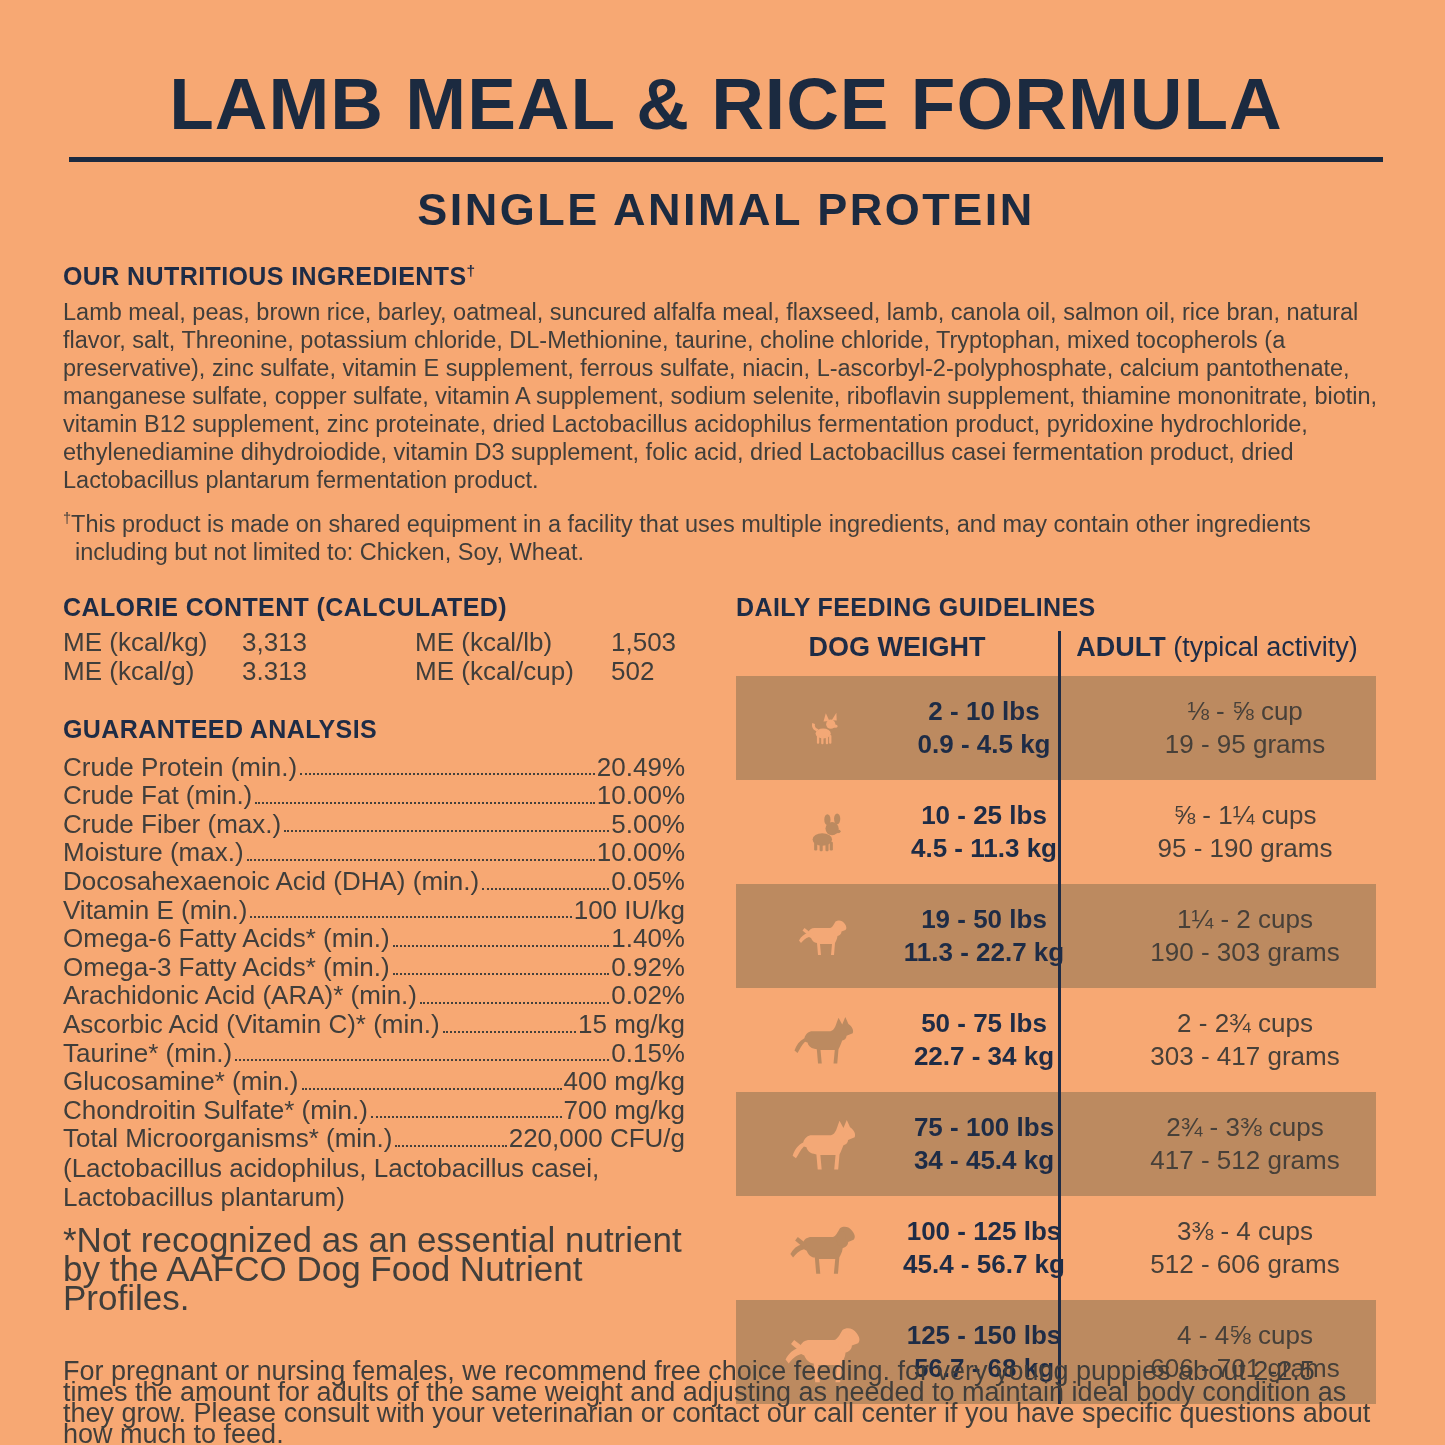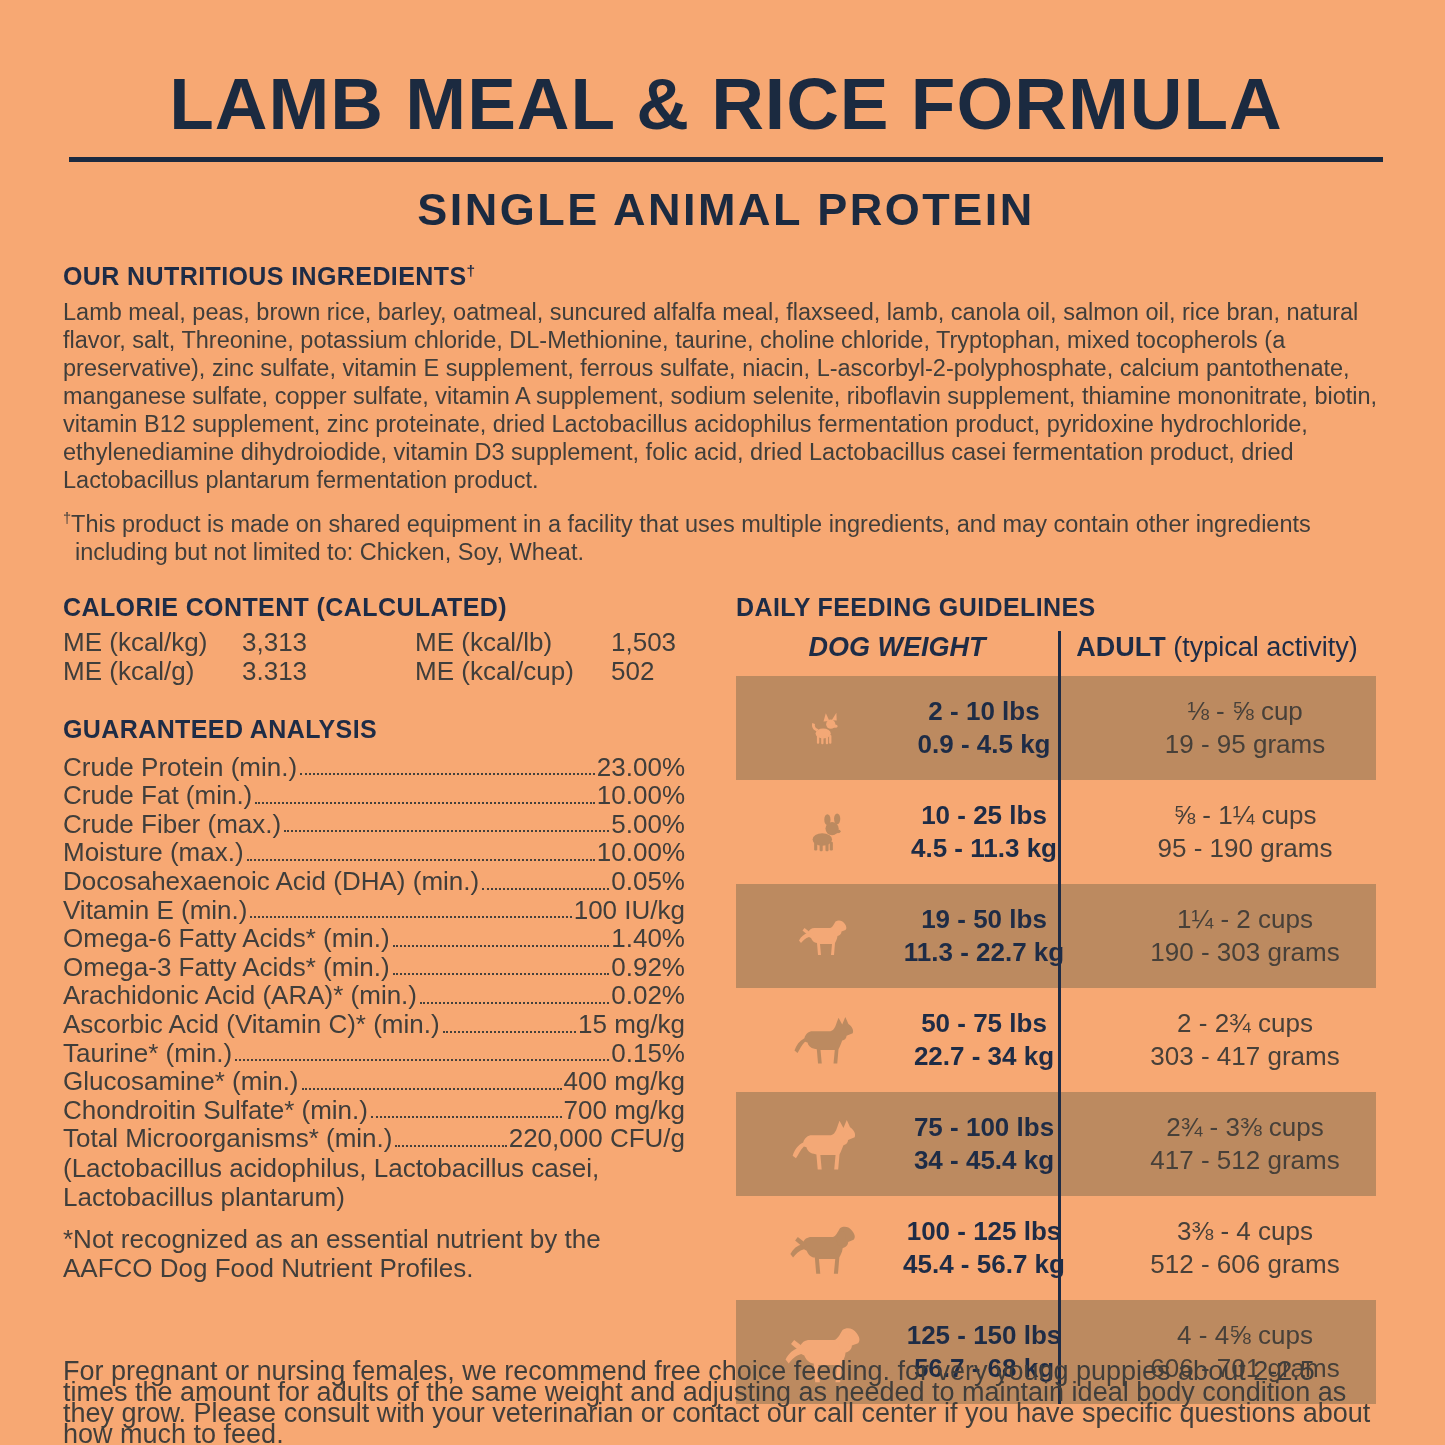--- a/index.html
+++ b/index.html
@@ -70,33 +70,33 @@
   .ga-label { white-space: nowrap; }
   .ga-dots {
     flex: 1;
     min-width: 8px;
     border-bottom: 2.5px dotted #45413C;
     margin: 0 2px 6px 3px;
     align-self: flex-end;
   }
   .ga-value { white-space: nowrap; }
   .ga-cont { font-size: 26px; line-height: 29px; margin: 1px 0 0 0; }
-  .ga-foot { font-size: 26px; line-height: 29px; margin: 13px 0 0 0; }
+  .ga-foot { font-size: 35px; line-height: 29px; margin: 13px 0 0 0; }
 
   .feed-table { position: relative; margin-top: 10px; width: 640px; }
   .feed-divider {
     position: absolute; left: 322px; top: 0; bottom: 0;
     width: 3px; background: #1E2C46;
   }
   .feed-header {
     display: grid; grid-template-columns: 322px 318px;
     height: 45px; align-items: start;
   }
   .fh-left, .fh-right { text-align: center; font-size: 27px; color: #1E2C46; line-height: 1.2; }
-  .fh-left { font-weight: 700; font-style: italic; }
+  .fh-left { font-weight: 700; }
   .fh-bold { font-weight: 700; }
   .feed-rows { }
   .feed-row {
     display: grid;
     grid-template-columns: 118px 204px 318px;
     height: 104px;
     align-items: center;
     padding-left: 28px;
   }
   .feed-row.shaded { background: #BC8A60; }
@@ -194,21 +194,21 @@
           </div>
             <span>502</span>
           </div>
 
         <h3 class="sec-heading ga-heading">GUARANTEED ANALYSIS</h3>
         <div class="ga-list">
 
         <div class="ga-row">
             <span class="ga-label">Crude Protein (min.)</span>
             <span class="ga-dots"></span>
-            <span class="ga-value">23.00%</span>
+            <span class="ga-value">20.49%</span>
           </div>
             <div class="ga-row">
             <span class="ga-label">Crude Fat (min.)</span>
             <span class="ga-dots"></span>
             <span class="ga-value">10.00%</span>
           </div>
             <div class="ga-row">
             <span class="ga-label">Crude Fiber (max.)</span>
             <span class="ga-dots"></span>
             <span class="ga-value">5.00%</span>

